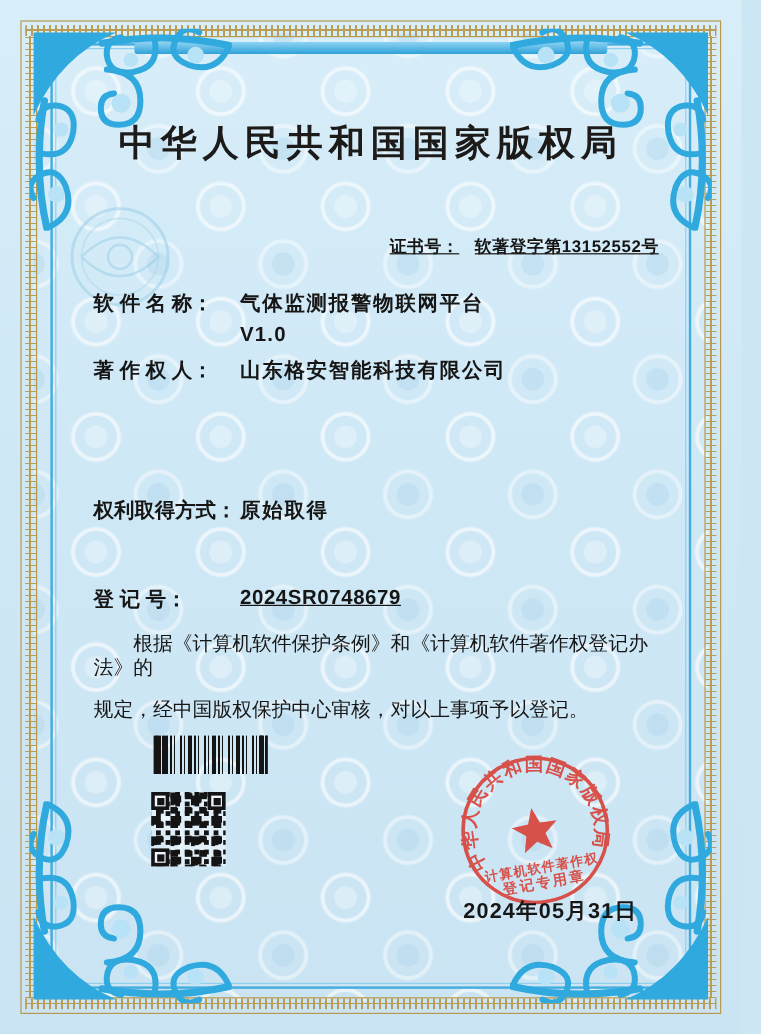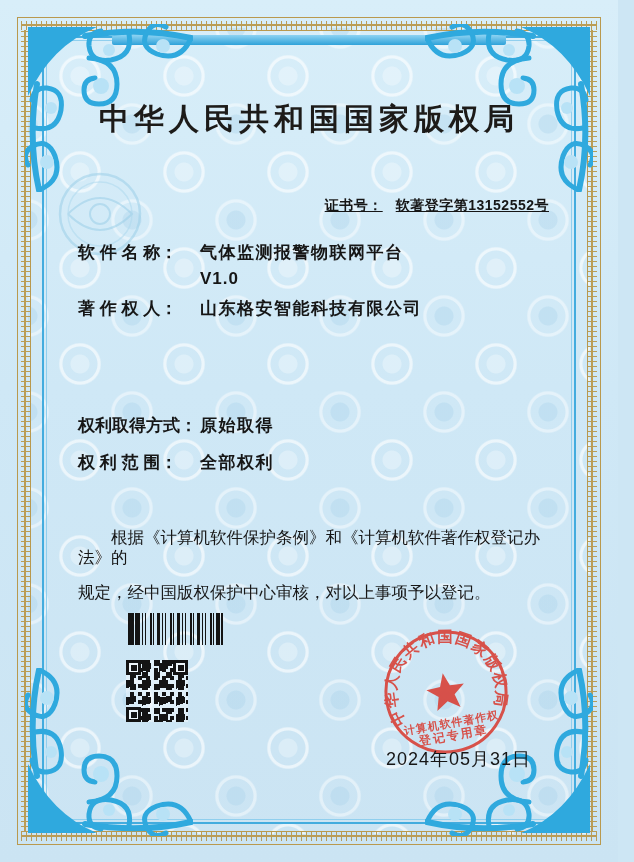--- a/index.html
+++ b/index.html
@@ -87,21 +87,21 @@
     background-position:0 0,4px 6px,8px 3px; }
   .qr .f { position:absolute; width:15px; height:15px; border:3px solid #141414;
     background:#eef6fb; box-sizing:border-box; }
   .qr .f::after { content:""; position:absolute; inset:1.5px; background:#141414; }
   .f.ftl { left:0; top:0; } .f.ftr { right:0; top:0; } .f.fbl { left:0; bottom:0; }
   
   .seal { position:absolute; left:380px; top:626px; width:132px; height:132px; z-index:4;
     transform:rotate(-10deg); opacity:.92; }
   .seal text { font-family:"Liberation Sans","DejaVu Sans",sans-serif; font-weight:700; }
   .date { position:absolute; left:386px; top:747px; z-index:4;
-    font-size:18px; font-weight:400; letter-spacing:1px; }
+    font-size:18px; font-weight:700; letter-spacing:1px; }
 </style>
 </head>
 <body>
 
 <div class="paper">
 
   <div class="gold-frame">
     <i class="gm h top"></i>
     <i class="gm h bottom"></i>
     <i class="gm v left"></i>
@@ -209,24 +209,24 @@
   </div>
 
   <div class="row r2">
     <span class="lab">著 作 权 人：</span><span class="val">山东格安智能科技有限公司</span>
   </div>
 
   <div class="row r3">
     <span class="lab">权利取得方式：</span><span class="val">原始取得</span>
   </div>
 
-  <div class="row r4">
-    <span class="lab">权 利 范 围：</span><span class="val">全部权利</span>
-  </div>
-
+
+  <div class="row r5">
+    <span class="lab">登  记  号：</span><span class="val">2024SR0748679</span>
+  </div>
 
   <div class="statement">
     <p class="s1">根据《计算机软件保护条例》和《计算机软件著作权登记办法》的</p>
     <p class="s2">规定，经中国版权保护中心审核，对以上事项予以登记。</p>
   </div>
 
   <div class="barcode"></div>
 
   <div class="qr">
     <i class="f ftl"></i>

